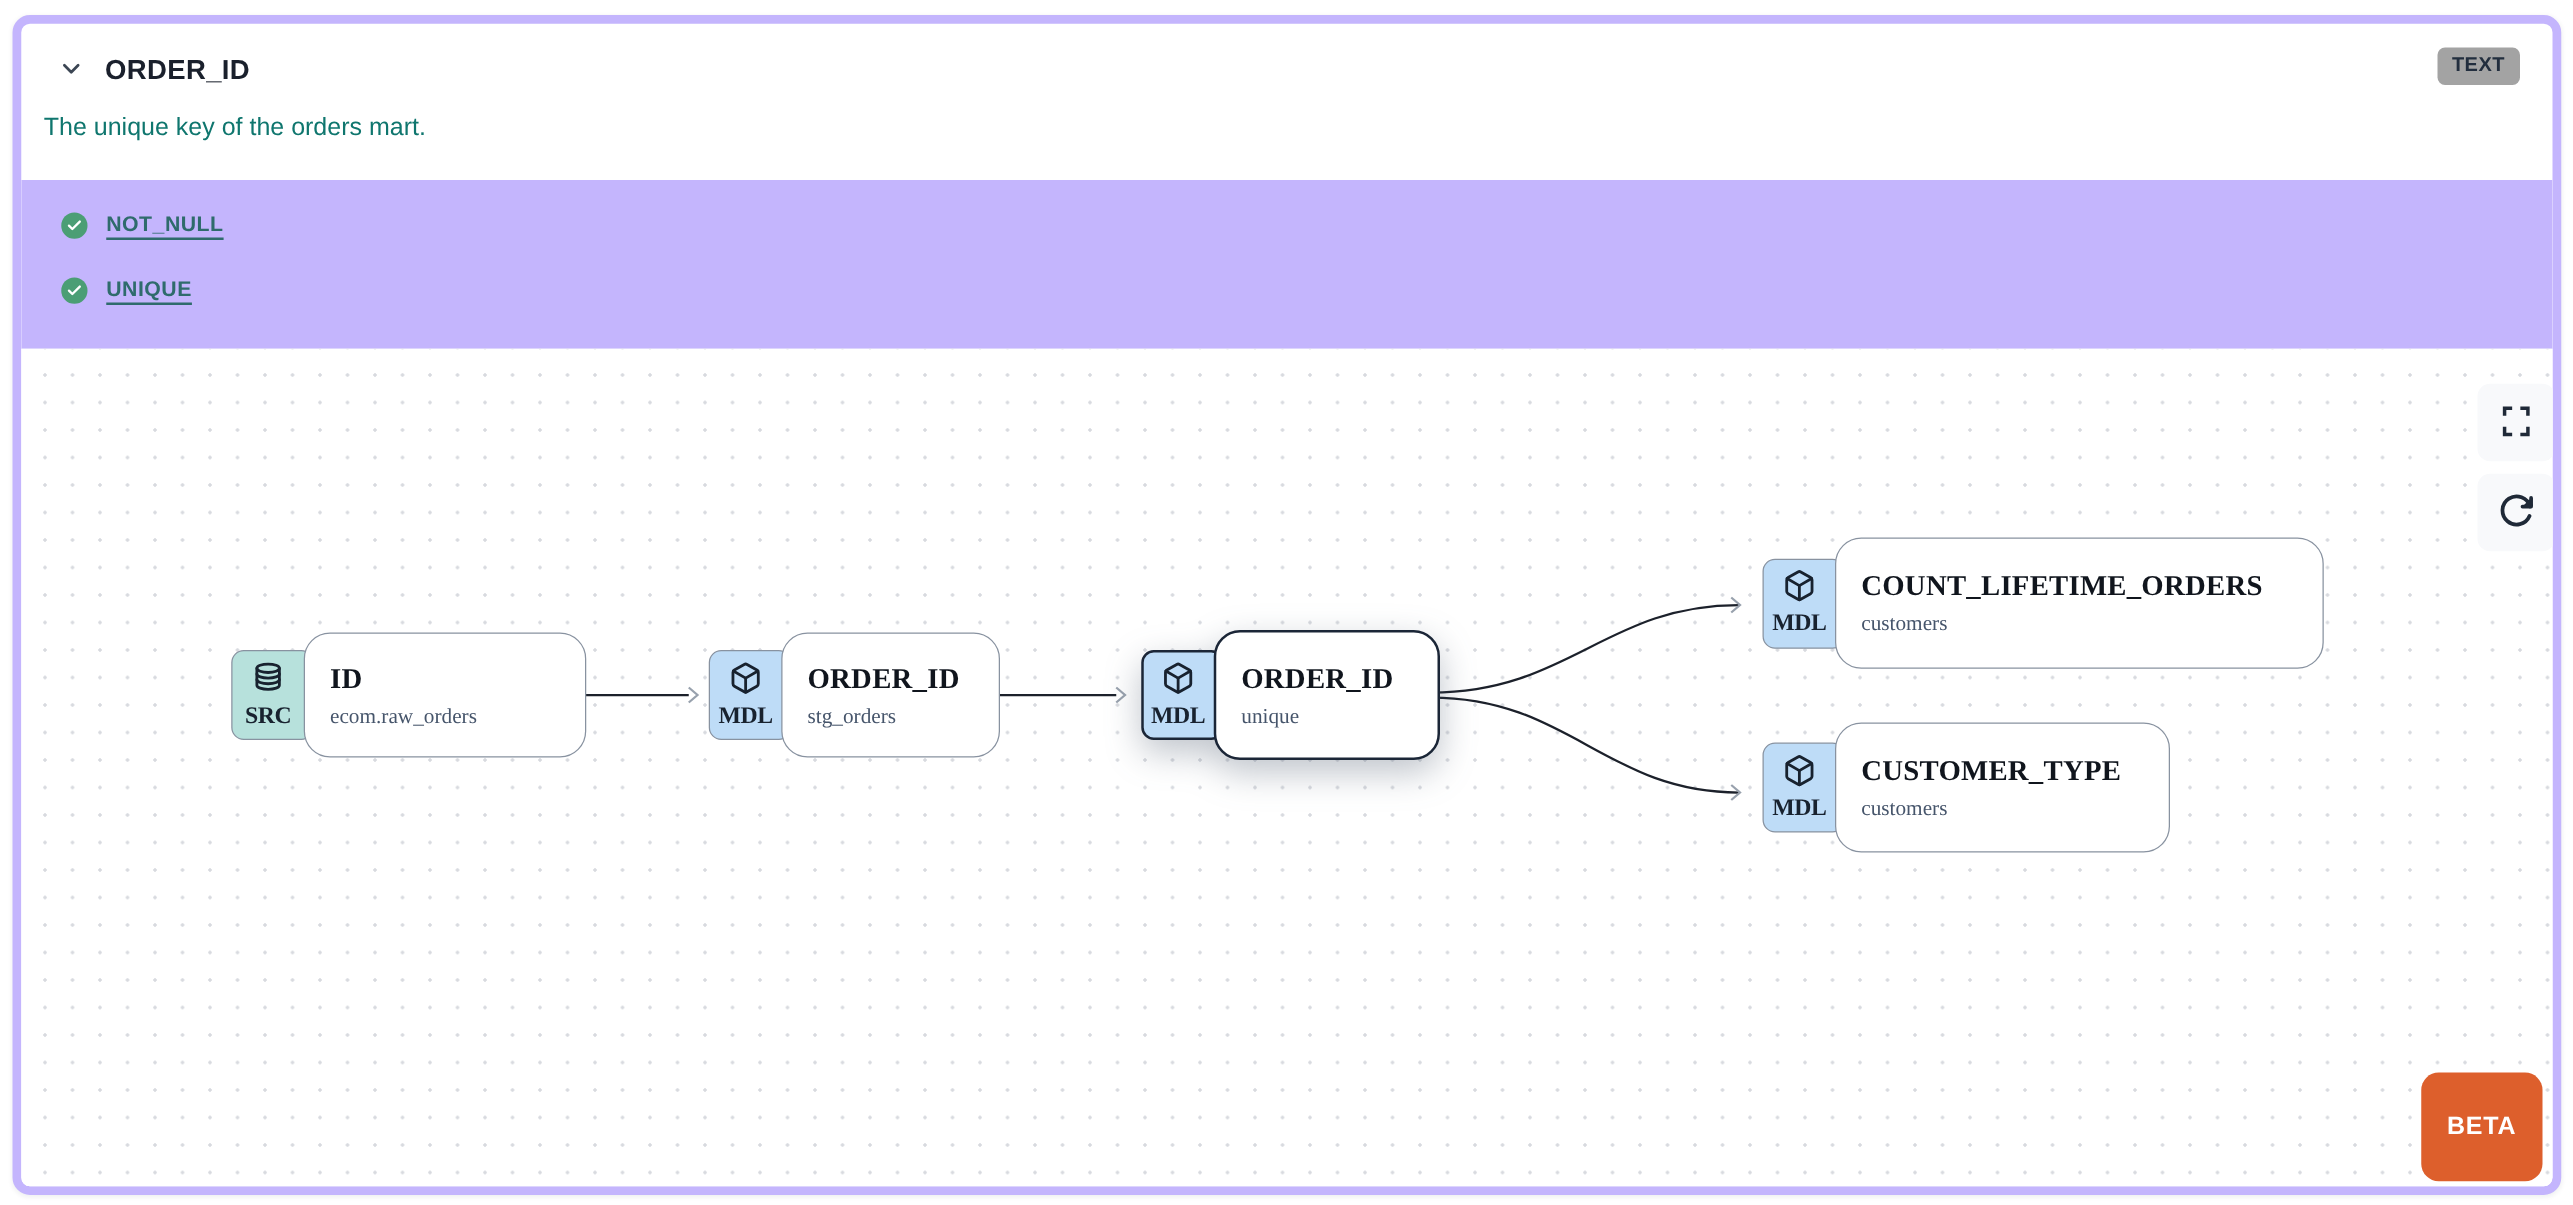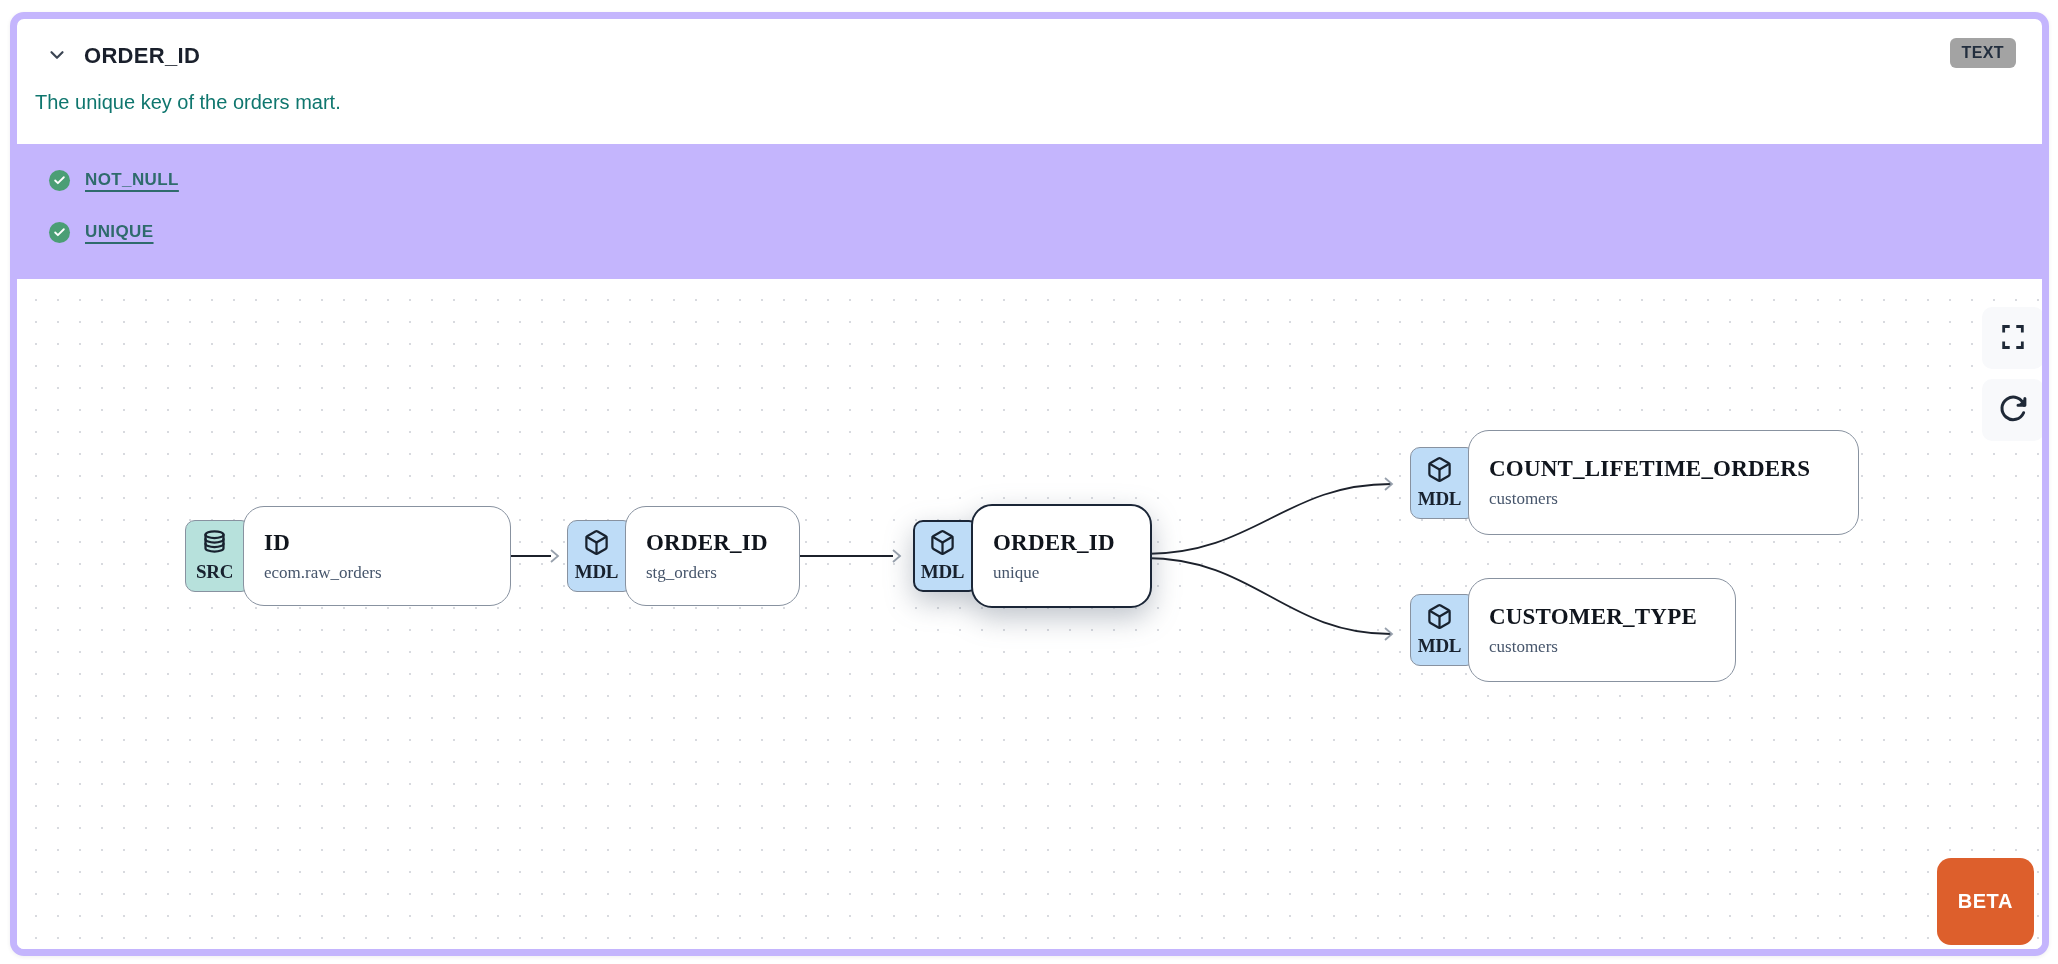--- a/index.html
+++ b/index.html
@@ -133,21 +133,21 @@
           <span>
             <svg width="27" height="27" viewBox="0 0 24 24" fill="none" stroke="#18222f" stroke-width="2" stroke-linecap="round" stroke-linejoin="round">
                 <ellipse cx="12" cy="5" rx="8" ry="3"></ellipse>
                 <path d="M4 5v4c0 1.66 3.58 3 8 3s8-1.34 8-3V5"></path>
                 <path d="M4 9v4c0 1.66 3.58 3 8 3s8-1.34 8-3V9"></path>
                 <path d="M4 13v4c0 1.66 3.58 3 8 3s8-1.34 8-3v-4"></path>
               </svg>
           </span>
           <span class="tab-label">SRC</span>
         </div>
-        <div class="node-body" style="width:268px;">
+        <div class="node-body" style="width:226px;">
           <div class="node-title">ID</div>
           <div class="node-sub">ecom.raw_orders</div>
         </div>
       </div>
 
       <div class="node" style="left:550px; top:227px;">
         <div class="node-tab tab-blue">
           <span>
             <svg width="27" height="27" viewBox="0 0 24 24" fill="none" stroke="#18222f" stroke-width="2" stroke-linecap="round" stroke-linejoin="round">
                 <path d="M21 16V8a2 2 0 0 0-1-1.73l-7-4a2 2 0 0 0-2 0l-7 4A2 2 0 0 0 3 8v8a2 2 0 0 0 1 1.73l7 4a2 2 0 0 0 2 0l7-4A2 2 0 0 0 21 16z"></path>

